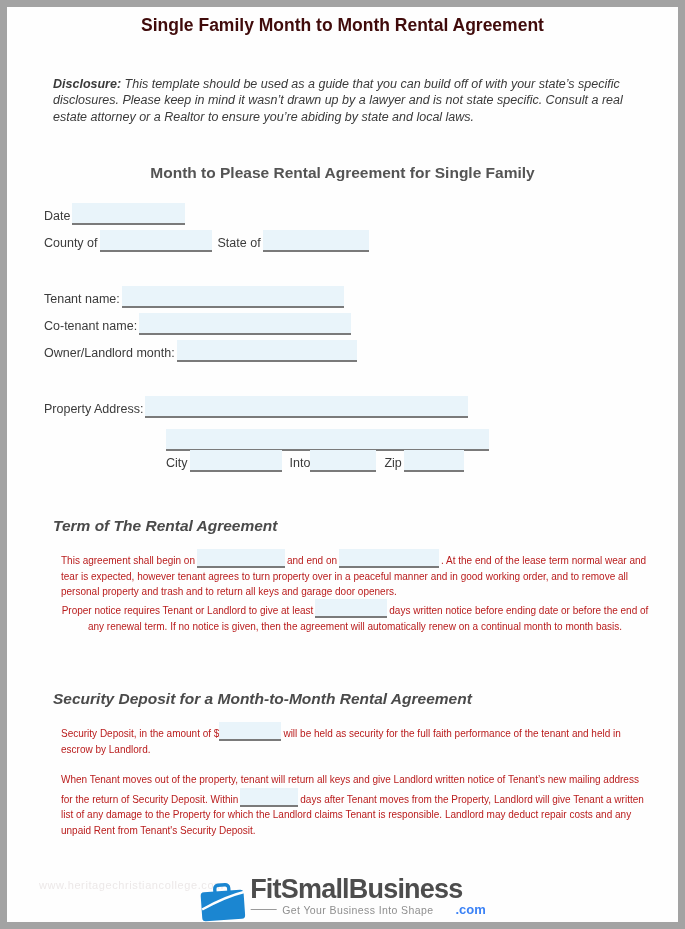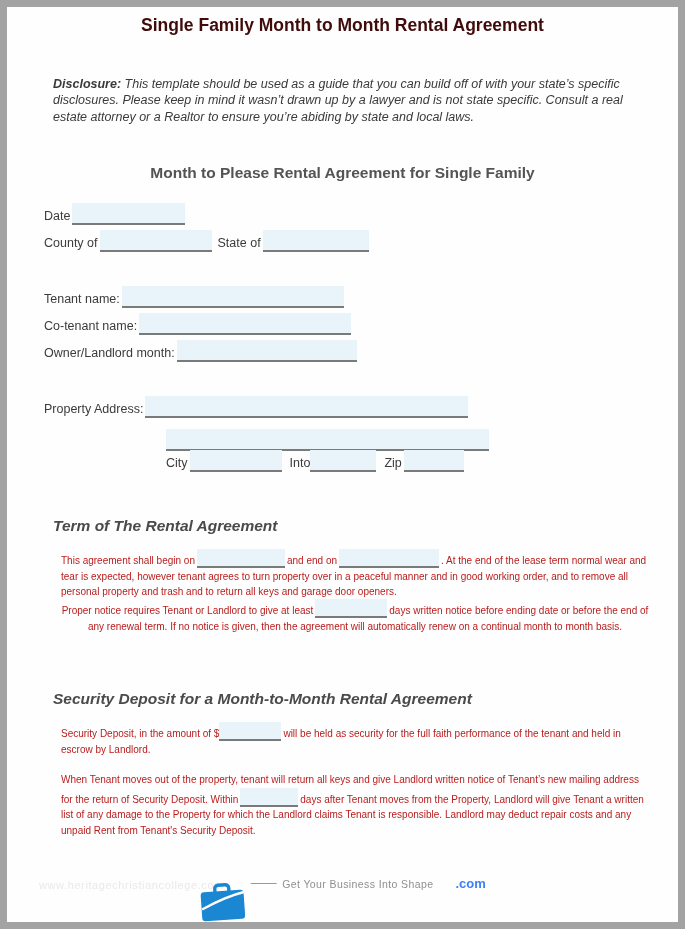--- a/index.html
+++ b/index.html
@@ -144,20 +144,21 @@
 
   <div class="logo">
     <svg class="case" width="46" height="42" viewBox="0 0 46 42">
       <g transform="rotate(-4 23 21)">
         <path d="M16 11 v-3.5 a3.5 3.5 0 0 1 3.5 -3.5 h7 a3.5 3.5 0 0 1 3.5 3.5 v3.5" fill="none" stroke="#1b86d1" stroke-width="3.4"></path>
         <rect x="1.5" y="10" width="43" height="29" rx="3.5" fill="#1b86d1"></rect>
         <path d="M2 27 C 15 21, 30 15, 45 12.5" fill="none" stroke="#fefefe" stroke-width="2.4"></path>
       </g>
     </svg>
     <div class="logo-text">
+      <div class="brand">FitSmallBusiness</div>
       <div class="tag-row">
         <span class="tag-rule"></span>
         <span class="tagline">Get Your Business Into Shape</span>
         <span class="tld">.com</span>
       </div>
     </div>
   </div>
 
 </div>
 

